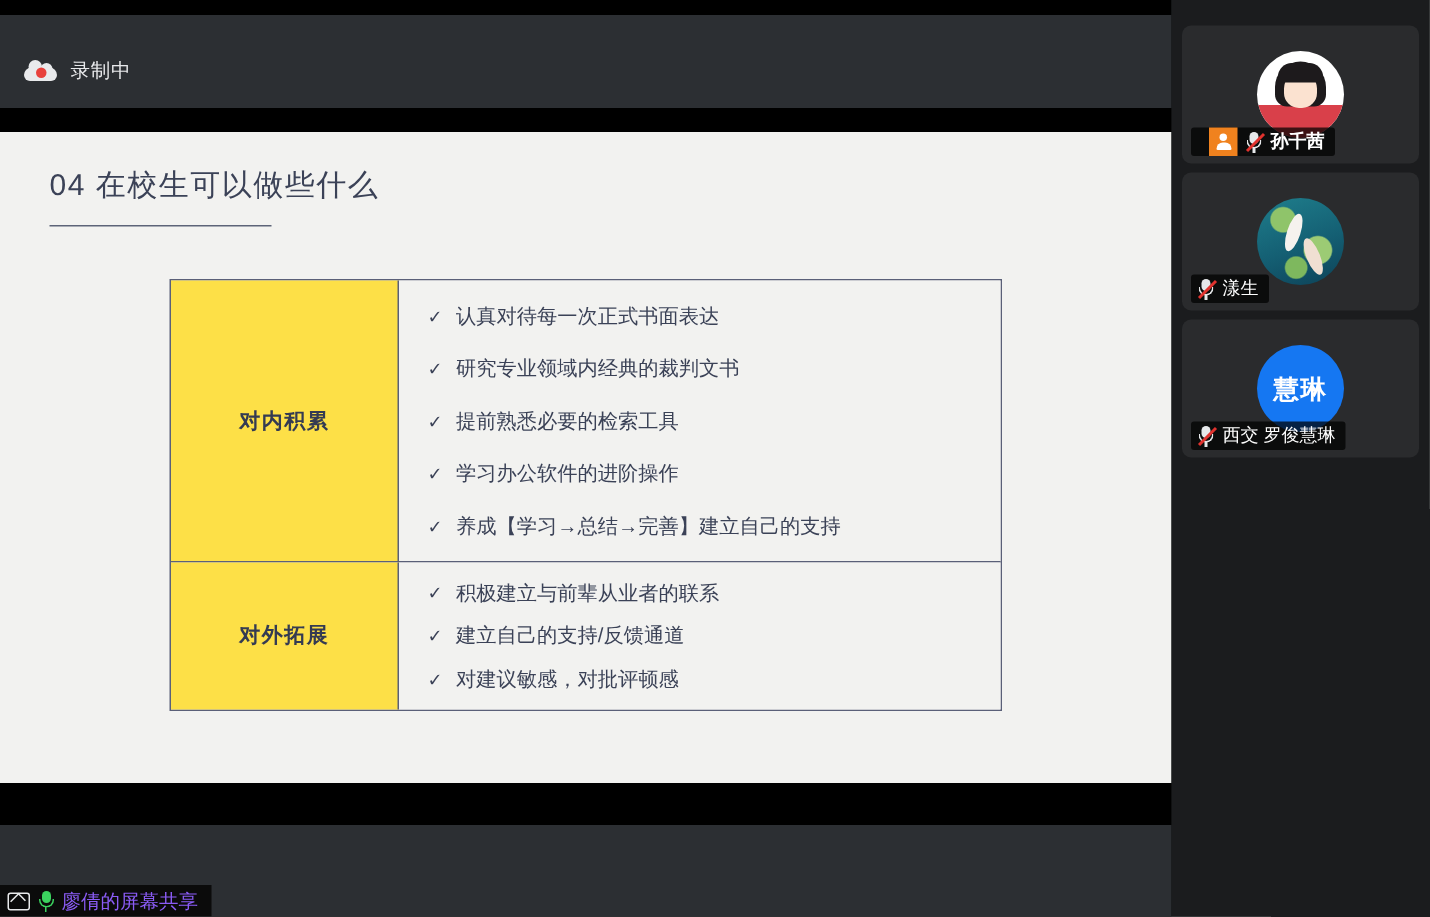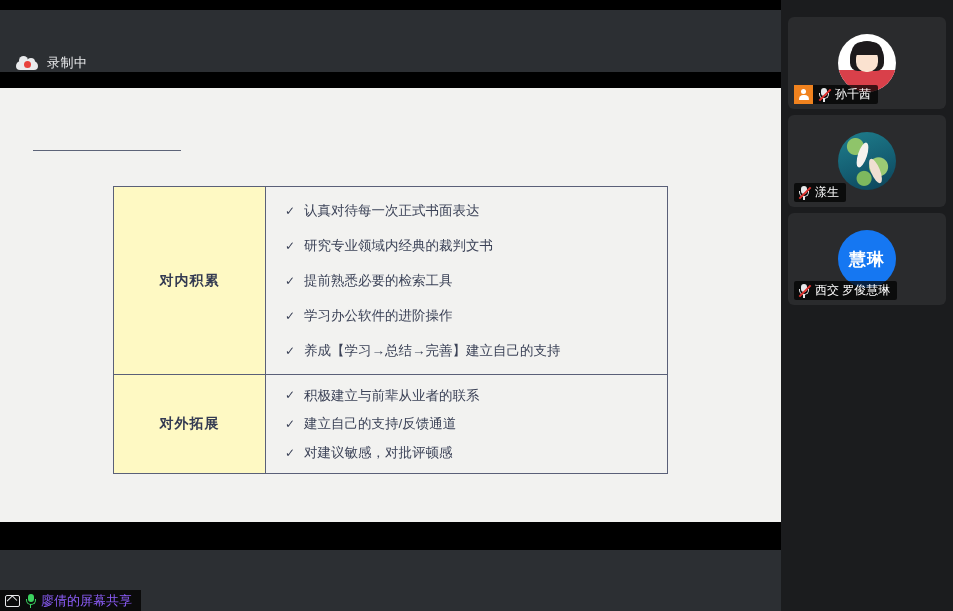--- a/index.html
+++ b/index.html
@@ -16,21 +16,21 @@
     position: absolute; left: 0; top: 0; width: 781px; height: 611px;
     background: #000;
   }
   #share-topbar {
     position: absolute; left: 0; top: 10px; width: 781px; height: 62px;
     background: #2c2f33;
     display: flex; align-items: flex-end;
   }
   #rec-indicator {
     display: flex; align-items: center; gap: 9px;
-    padding: 0 0 0 16px;
+    padding: 0 0 16px 16px;
     margin-top: 44px;
   }
   .cloud-icon { position: relative; width: 22px; height: 14px; display: inline-block; }
   .cloud-icon .c-body {
     position: absolute; left: 0; bottom: 0; width: 22px; height: 9px;
     background: #e9eaec; border-radius: 5px 5px 4px 4px;
   }
   .cloud-icon .c-bump1 {
     position: absolute; left: 3px; bottom: 5px; width: 9px; height: 9px;
     background: #e9eaec; border-radius: 50%;
@@ -103,21 +103,21 @@
   #slide-table {
     position: absolute; left: 113px; top: 98px; width: 555px; height: 288px;
     border: 1px solid #5a6078;
     display: flex; flex-direction: column;
   }
   .trow { display: flex; flex: 0 0 auto; }
   .trow.r1 { height: 187px; }
   .trow.r2 { height: 99px; border-top: 1px solid #5a6078; }
   .tlabel {
     width: 152px; flex: 0 0 152px;
-    background: #fef9c3;
+    background: #fde047;
     border-right: 1px solid #5a6078;
     display: flex; align-items: center; justify-content: center;
     font-size: 14px; font-weight: bold; color: #343b52; letter-spacing: 1px;
   }
   .tcell {
     flex: 1 1 auto; background: #f2f2f0;
     display: flex; flex-direction: column; justify-content: center;
     padding: 6px 0 6px 0;
   }
   .bullet {
@@ -228,21 +228,21 @@
   }
   .av-initial {
     background: #1577f2; color: #fff; font-size: 17px; font-weight: bold; letter-spacing: 1px;
   }
   .name-bar {
     position: absolute; left: 6px; bottom: 5px;
     display: flex; align-items: center; gap: 5px;
     background: rgba(0,0,0,.72); border-radius: 2px;
     padding: 2px 7px 2px 4px; height: 19px;
   }
-  .name-bar.with-host { padding-left: 0; }
+  .name-bar.with-host { padding-left: 12px; font-weight: bold; }
   .host-badge {
     width: 19px; height: 19px; background: #f0821e;
     display: flex; align-items: center; justify-content: center; flex: 0 0 19px;
   }
   .host-badge .hb-head {
     position: relative; width: 11px; height: 11px;
   }
   .host-badge .hb-head::before {
     content: ""; position: absolute; left: 3px; top: 0; width: 5px; height: 5px;
     background: #fff; border-radius: 50%;
@@ -296,20 +296,21 @@
             <span class="c-bump2"></span>
             <span class="rec-dot"></span>
         </span>
         <span id="rec-label">录制中</span>
       </div>
     </div>
 
     <div id="share-blackbar-top"></div>
 
     <div id="slide">
+      <div id="slide-title">04 在校生可以做些什么</div>
       <div id="slide-title-rule"></div>
 
       <div id="slide-table">
 
         <div class="trow r1">
           <div class="tlabel">对内积累</div>
           <div class="tcell">
             <div class="bullet">
               <span class="check">✓</span>
               <span>认真对待每一次正式书面表达</span>

